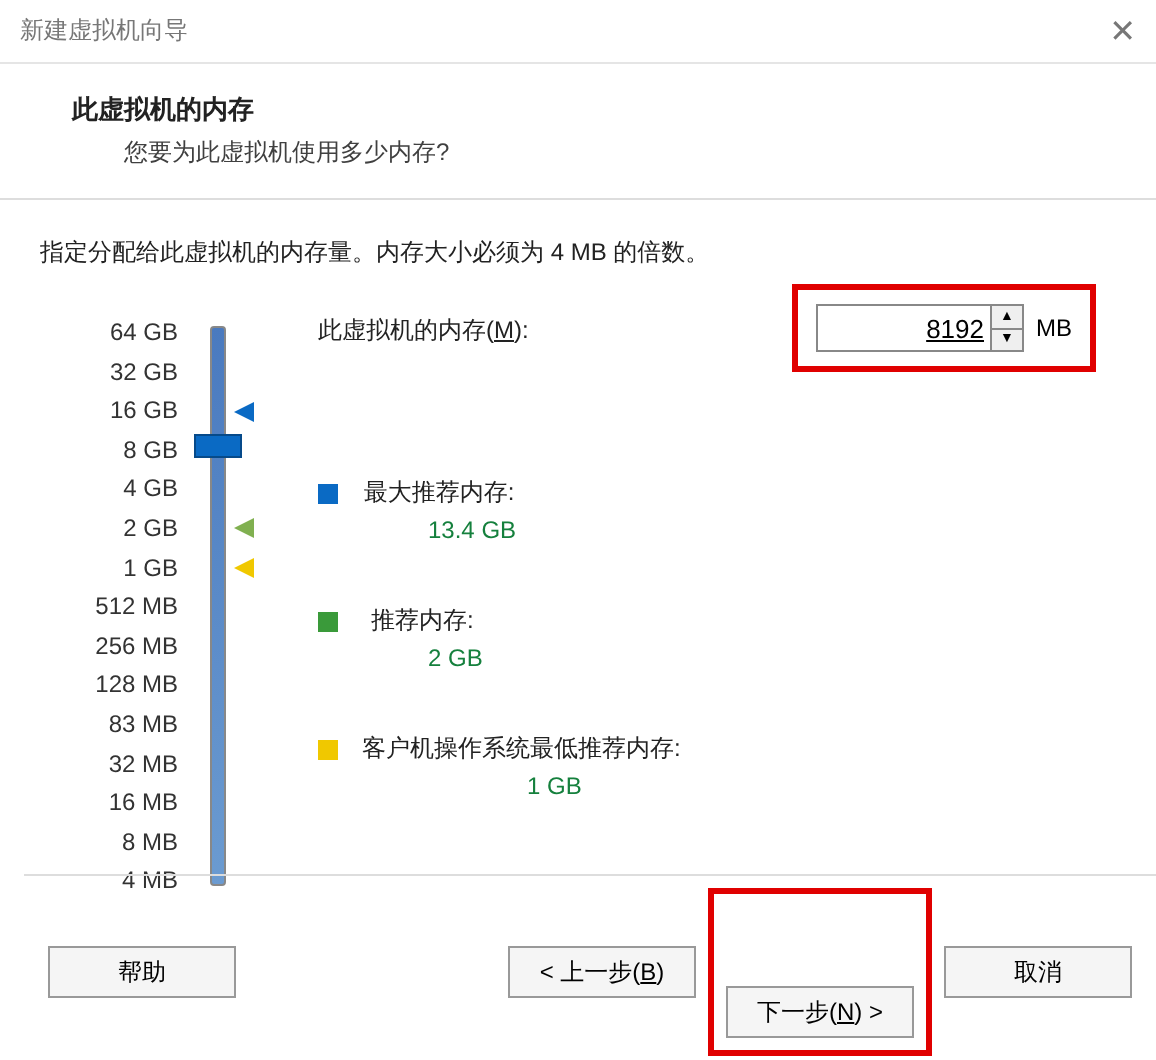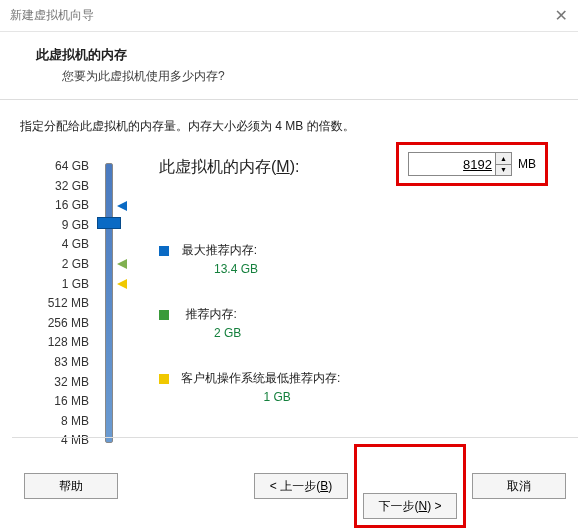--- a/index.html
+++ b/index.html
@@ -109,21 +109,21 @@
 .info-col {
   flex: 1;
   padding-left: 4px;
 }
 .info-row {
   display: flex;
   align-items: center;
 }
 .info-label {
   color: #222;
-  font-size: 16px;
+  font-size: 12px;
 }
 .input-wrap {
   position: absolute;
   right: 30px;
   top: 42px;
   display: flex;
   align-items: center;
 }
 .highlight-box {
   border: 3px solid #e00000;
@@ -232,21 +232,21 @@
 
 <div class="content">
   <div class="instr">指定分配给此虚拟机的内存量。内存大小必须为 4 MB 的倍数。</div>
 
   <div class="mem-area">
 
     <div class="scale-col">
       <div class="tick">64 GB</div>
       <div class="tick">32 GB</div>
       <div class="tick">16 GB</div>
-      <div class="tick">9 GB</div>
+      <div class="tick">8 GB</div>
       <div class="tick">4 GB</div>
       <div class="tick">2 GB</div>
       <div class="tick">1 GB</div>
       <div class="tick">512 MB</div>
       <div class="tick">256 MB</div>
       <div class="tick">128 MB</div>
       <div class="tick">83 MB</div>
       <div class="tick">32 MB</div>
       <div class="tick">16 MB</div>
       <div class="tick">8 MB</div>

